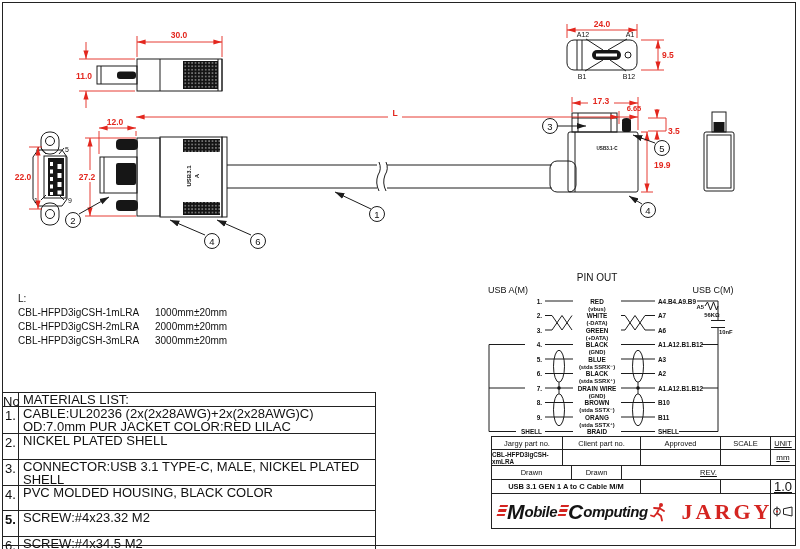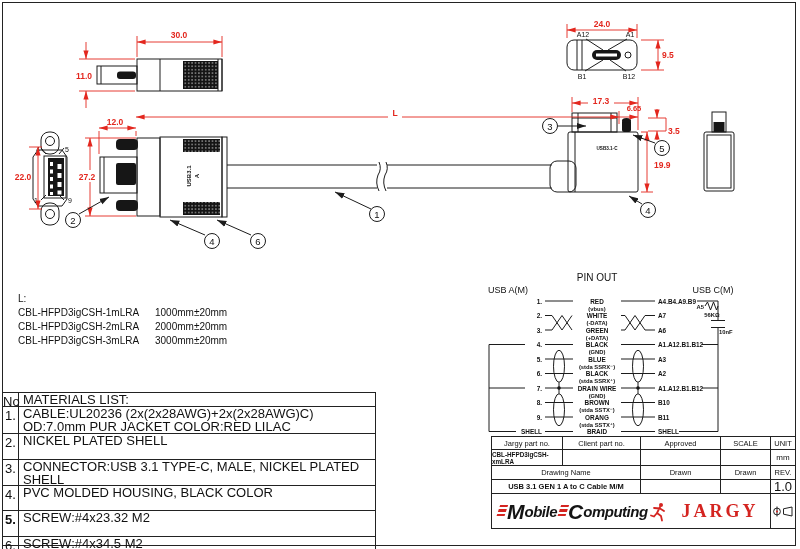--- a/index.html
+++ b/index.html
@@ -37,34 +37,34 @@
   .mh{height:13px;} .m27{height:26px;} .m26{height:25px;} .m25{height:24px;} .m24{height:23px;}
 
   
   #tblock{position:absolute;left:491px;top:436px;width:305px;height:93px;border:1.2px solid #222;
           box-sizing:border-box;font-size:7.5px;}
   .trow{display:flex;border-top:1px solid #222;}
   .trow:first-child{border-top:none;}
   .tc{border-right:1px solid #222;display:flex;align-items:center;justify-content:center;
       box-sizing:border-box;overflow:hidden;}
   .tc:last-child{border-right:none;}
-  .c71{width:71px;} .c78{width:78px;text-align:center;} .c80{width:80px;} .c50{width:50px;} .c26{width:26px;flex:1;}
+  .c71{width:71px;} .c78{width:78px;text-align:center;} .c80{width:80px;} .c50{width:50px;} .c26{width:26px;flex:1;text-decoration:underline;}
   .c149{width:149px;} .c279{width:279px;}
   .h13{height:12px;} .h16{height:15px;} .h14{height:13px;} .h37{height:35px;}
   .bold{font-weight:bold;}
   .pno{font-size:6.3px;font-weight:bold;}
   .mm{font-size:8px;}
   .rev{font-size:13px;}
   #logo-cell{justify-content:flex-start;padding-left:6px;}
   .mc-logo{display:flex;align-items:center;font-style:italic;font-weight:bold;color:#141414;}
   .speed{display:inline-block;width:8px;height:13px;margin-right:1px;transform:skewX(-18deg);
          background:repeating-linear-gradient(180deg,#d42420 0 2px,transparent 2px 4.5px);}
   .biglet{font-size:21px;line-height:20px;}
   .small-let{font-size:15px;letter-spacing:-0.5px;}
-  .jargy{color:#d42420;font-weight:bold;font-size:18px;letter-spacing:3px;margin-left:16px;font-family:"Liberation Serif","DejaVu Serif",serif;}
+  .jargy{color:#d42420;font-weight:bold;font-size:22px;letter-spacing:3px;margin-left:16px;font-family:"Liberation Serif","DejaVu Serif",serif;}
 </style>
 </head>
 <body>
 
 <div id="page">
   <div id="frame"></div>
 
   <svg width="800" height="549" viewBox="0 0 800 549">
     <defs>
       <marker id="arR" viewBox="0 0 9 6" refX="8.6" refY="3" markerWidth="9" markerHeight="6" markerUnits="userSpaceOnUse" orient="auto-start-reverse">
@@ -387,21 +387,20 @@
       <div class="tc c26">UNIT</div>
     </div>
     <div class="trow h16">
       <div class="tc c71 pno">CBL-HFPD3igCSH-xmLRA</div>
       <div class="tc c78"></div>
       <div class="tc c80"></div>
       <div class="tc c50"></div>
       <div class="tc c26 mm">mm</div>
     </div>
     <div class="trow h14">
-      <div class="tc c149">Drawing Name</div>
       <div class="tc c80">Drawn</div>
       <div class="tc c50">Drawn</div>
       <div class="tc c26">REV.</div>
     </div>
     <div class="trow h14">
       <div class="tc c149 bold">USB 3.1 GEN 1 A to C Cable M/M</div>
       <div class="tc c80"></div>
       <div class="tc c50"></div>
       <div class="tc c26 rev">1.0</div>
     </div>

